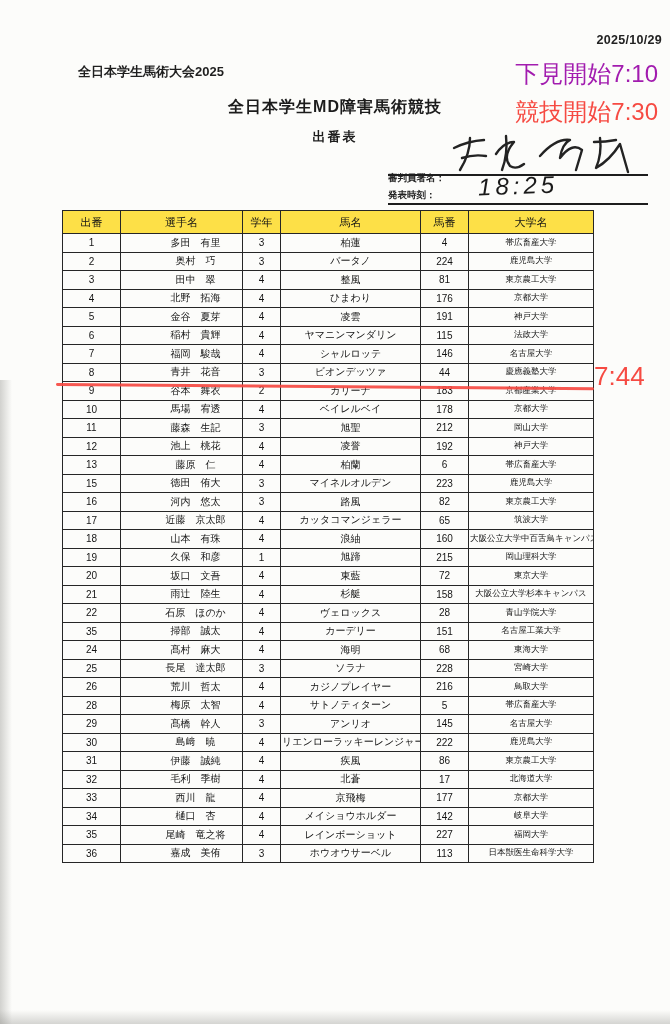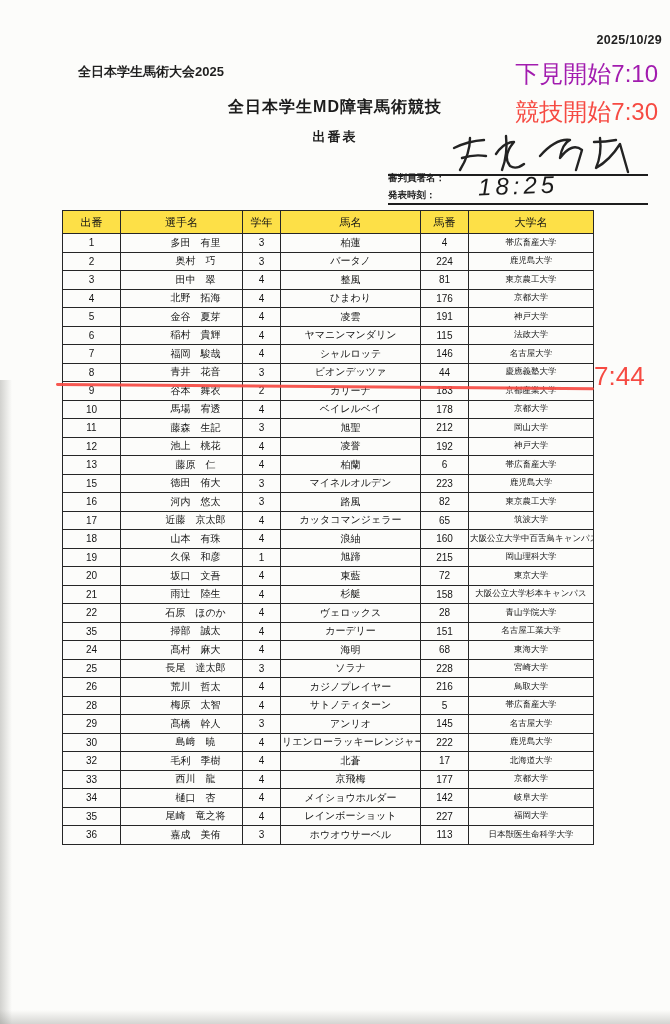--- a/index.html
+++ b/index.html
@@ -324,20 +324,28 @@
           </tr>
           <tr>
             <td class="c-order">30</td>
             <td class="c-rider">島﨑　暁</td>
             <td class="c-year">4</td>
             <td class="c-horse">リエンローラッキーレンジャー</td>
             <td class="c-horse-no">222</td>
             <td class="c-university">鹿児島大学</td>
           </tr>
           <tr>
+            <td class="c-order">31</td>
+            <td class="c-rider">伊藤　誠純</td>
+            <td class="c-year">4</td>
+            <td class="c-horse">疾風</td>
+            <td class="c-horse-no">86</td>
+            <td class="c-university">東京農工大学</td>
+          </tr>
+          <tr>
             <td class="c-order">32</td>
             <td class="c-rider">毛利　季樹</td>
             <td class="c-year">4</td>
             <td class="c-horse">北蒼</td>
             <td class="c-horse-no">17</td>
             <td class="c-university">北海道大学</td>
           </tr>
           <tr>
             <td class="c-order">33</td>
             <td class="c-rider">西川　龍</td>

